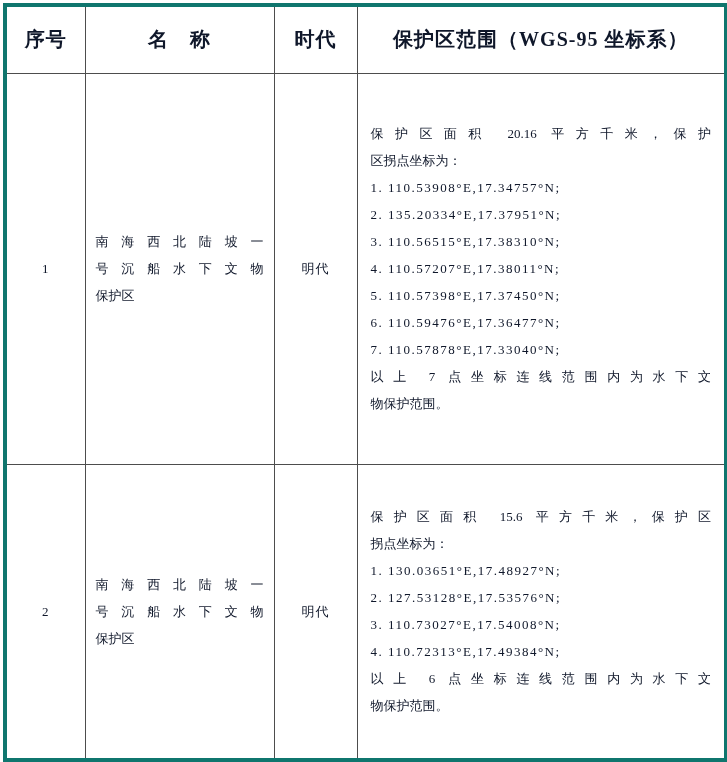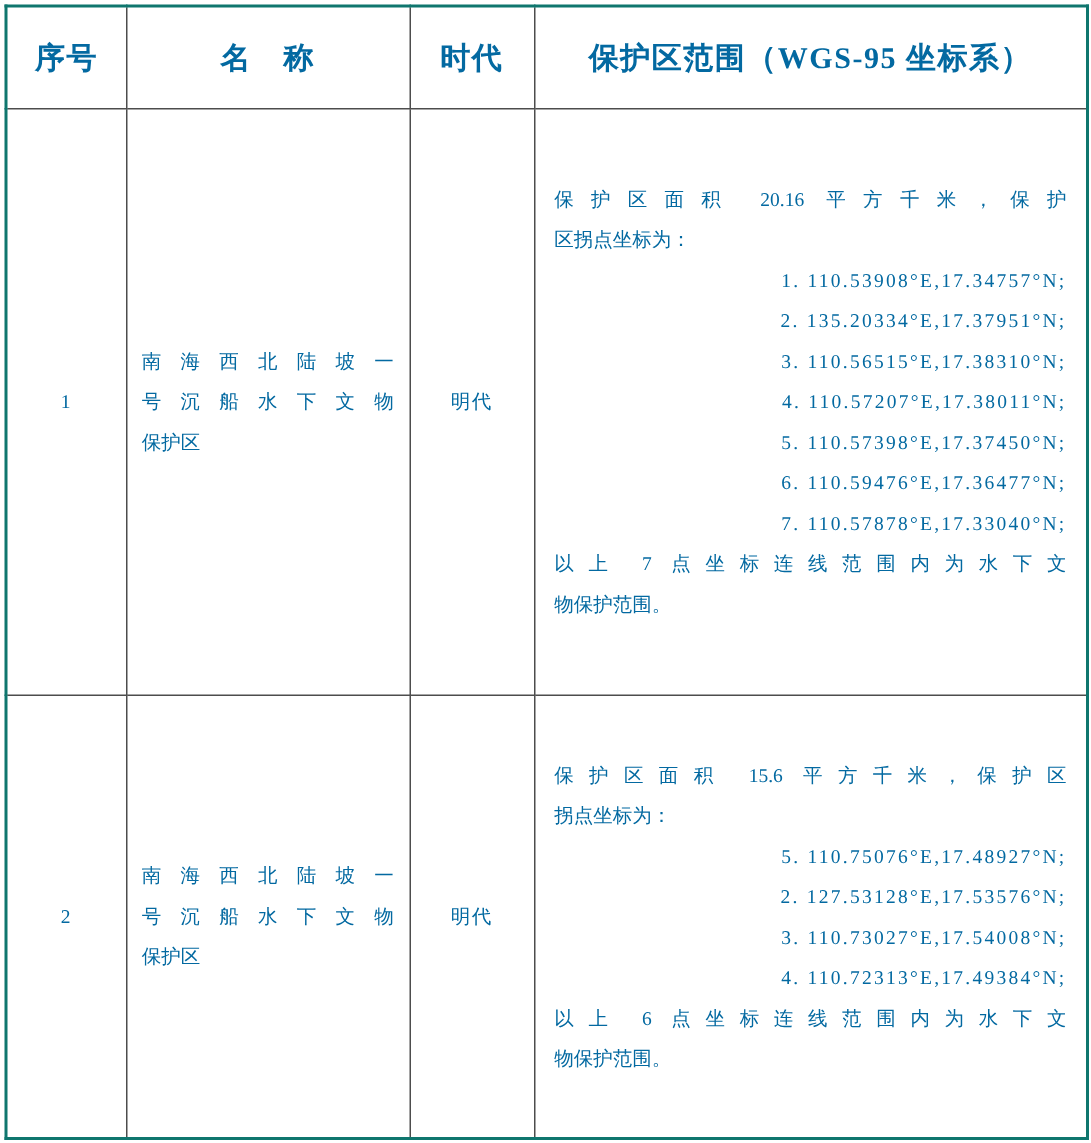--- a/index.html
+++ b/index.html
@@ -15,22 +15,22 @@
     width: 727px;
     height: 762px;
     padding: 3px 3px 3px 3px;
     background: #ffffff;
   }
   table.zone-table {
     border-collapse: collapse;
     table-layout: fixed;
     width: 721px;
     height: 755px;
-    border: 2px solid #0f766e;
-    color: #0369a1;
+    border: 4px solid #0f766e;
+    color: #0f172a;
   }
   th, td {
     border: 1.5px solid #4d4d4d;
     vertical-align: middle;
     box-sizing: border-box;
     padding: 0;
   }
   thead tr { height: 68px; }
   tbody tr:nth-child(1) { height: 391px; }
   tbody tr:nth-child(2) { height: 296px; }
@@ -52,21 +52,21 @@
     letter-spacing: 1px;
   }
   .name-cell { padding: 0 10px; margin-left: 39px; }
   .range-cell { padding: 0 13px; }
   .line { display: block; }
   .jline {
     text-align: justify;
     text-align-last: justify;
     text-justify: inter-character;
   }
-  .coord-line { letter-spacing: 1.5px; text-align: right; }
+  .coord-line { letter-spacing: 1.5px; }
 </style>
 </head>
 <body>
 
 <div class="page">
   <table class="zone-table">
     <colgroup>
       <col style="width:80px">
       <col style="width:189px">
       <col style="width:83px">
@@ -108,21 +108,21 @@
     <td class="num-cell">2</td>
     <td class="name-cell">
             <div class="line jline">南海西北陆坡一</div>
             <div class="line jline">号沉船水下文物</div>
             <div class="line">保护区</div>
           </td>
     <td class="era-cell">明代</td>
     <td class="range-cell">
             <div class="line jline">保护区面积 15.6 平方千米，保护区</div>
             <div class="line">拐点坐标为：</div>
-            <div class="line coord-line">5. 110.75076°E,17.48927°N;</div>
+            <div class="line coord-line">1. 130.03651°E,17.48927°N;</div>
             <div class="line coord-line">2. 127.53128°E,17.53576°N;</div>
             <div class="line coord-line">3. 110.73027°E,17.54008°N;</div>
             <div class="line coord-line">4. 110.72313°E,17.49384°N;</div>
             <div class="line jline">以上 6 点坐标连线范围内为水下文</div>
             <div class="line">物保护范围。</div>
           </td>
   </tr>
 </tbody>
   </table>
 </div>

